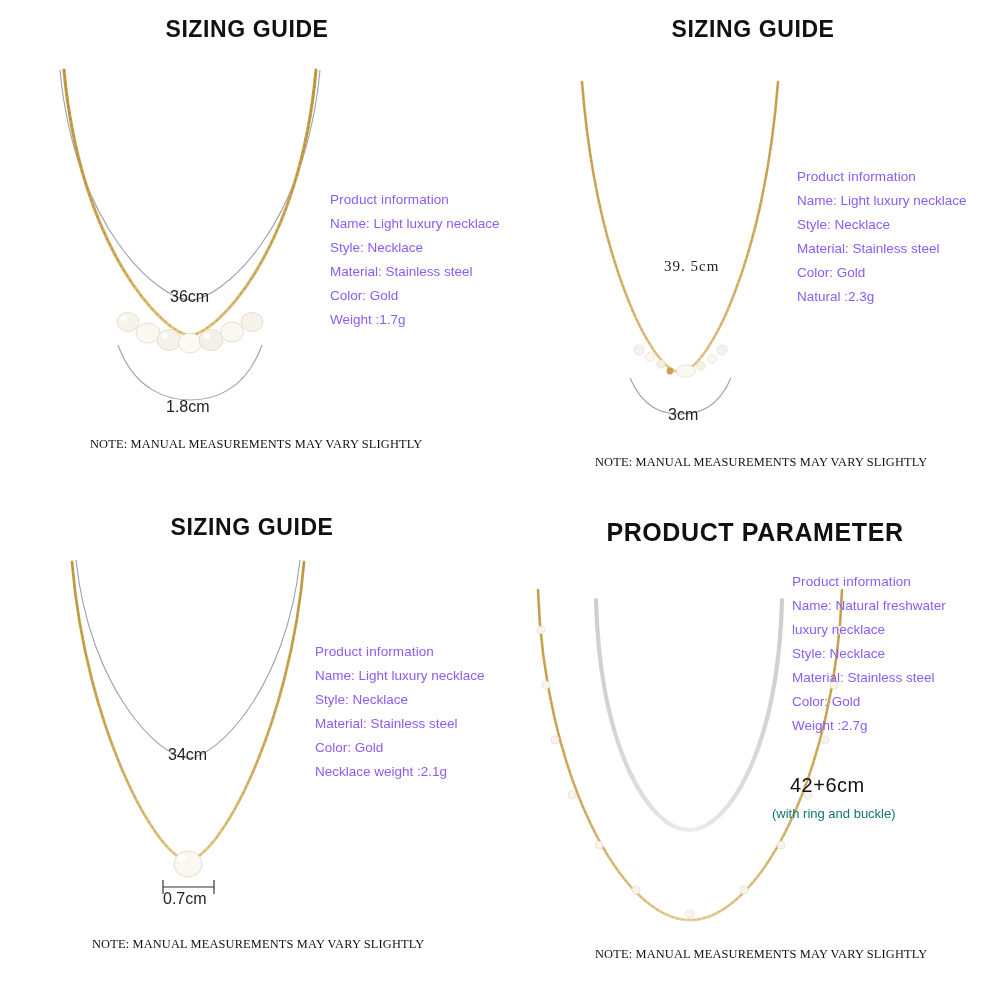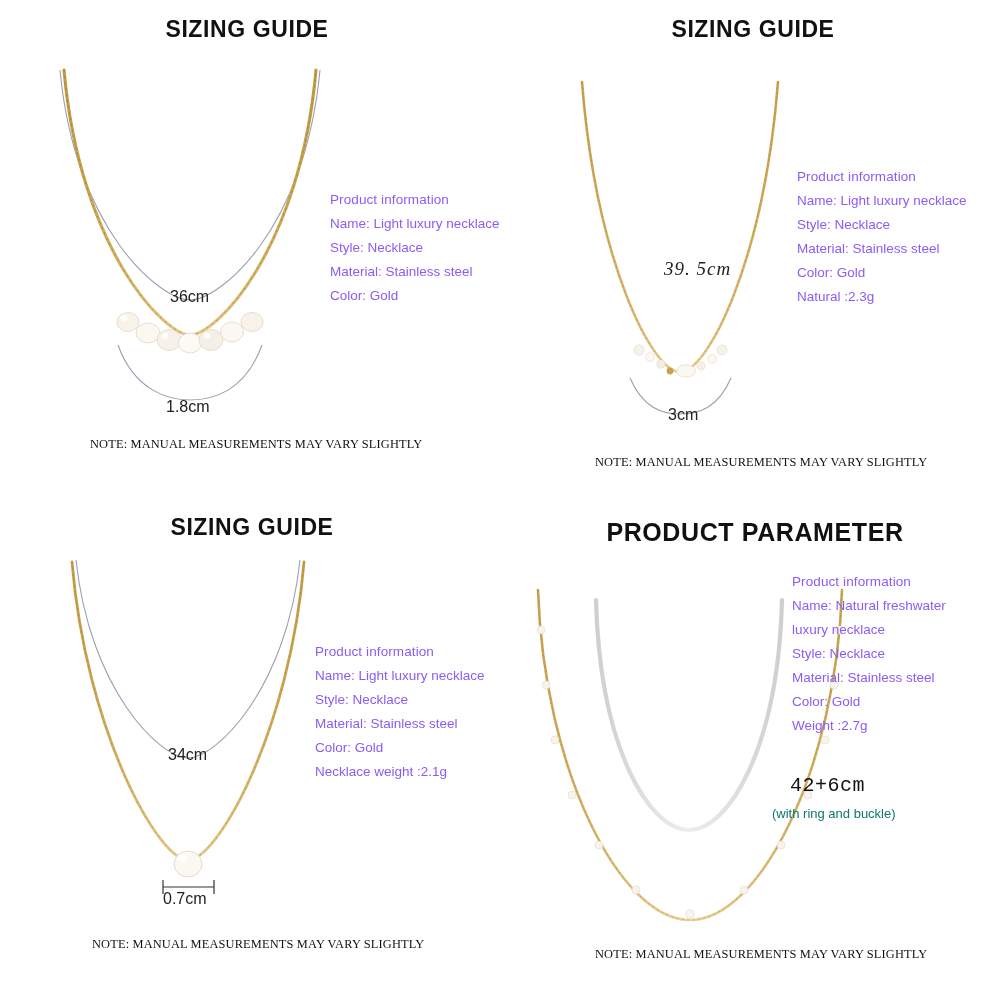--- a/index.html
+++ b/index.html
@@ -59,26 +59,25 @@
   }
 
   .dim {
     position: absolute;
     font-size: 16px;
     color: #222;
     white-space: nowrap;
   }
   .dim.serif {
     font-family: "Liberation Serif", serif;
-    font-size: 19px;
+    font-size: 15px;
     letter-spacing: 1px;
-    font-style: italic;
   }
   .dim.big {
-    font-family: Liberation Mono, monospace;
+    font-family: Liberation Sans, sans-serif;
     font-size: 20px;
     letter-spacing: 0.5px;
     color: #111;
   }
   .dim.sub {
     font-size: 13px;
     color: #0f766e;
   }
   svg { display: block; }
 </style>
@@ -122,20 +121,21 @@
 
     <div class="dim" style="left:170px; top:288px;">36cm</div>
     <div class="dim" style="left:166px; top:398px;">1.8cm</div>
 
     <div class="info-block" style="left:330px; top:188px;">
       <span class="ln hd">Product information</span>
       <span class="ln">Name: Light luxury necklace</span>
       <span class="ln">Style: Necklace</span>
       <span class="ln">Material: Stainless steel</span>
       <span class="ln">Color: Gold</span>
+      <span class="ln">Weight :1.7g</span>
     </div>
 
     <div class="note" style="left:90px; top:437px;">NOTE: MANUAL MEASUREMENTS MAY VARY SLIGHTLY</div>
   </div>
 
   <div class="panel tr">
     <div class="panel-title title-tr">SIZING GUIDE</div>
 
     <svg width="500" height="500" viewBox="0 0 500 500" style="position:absolute;left:0;top:0;">
       <defs>

